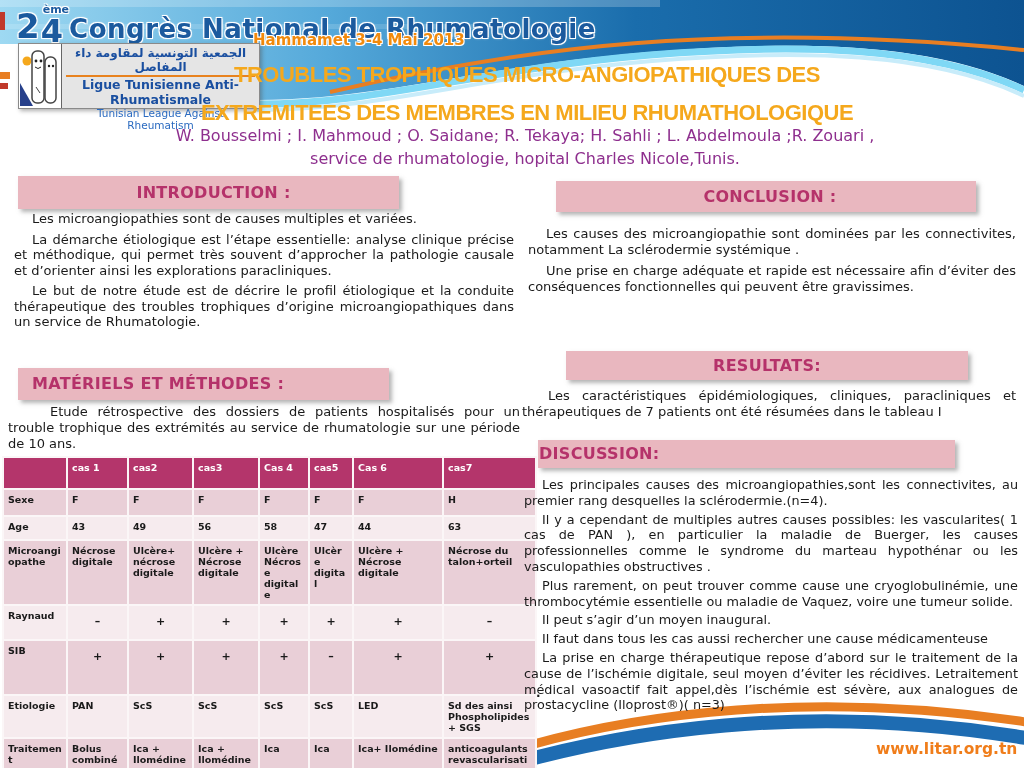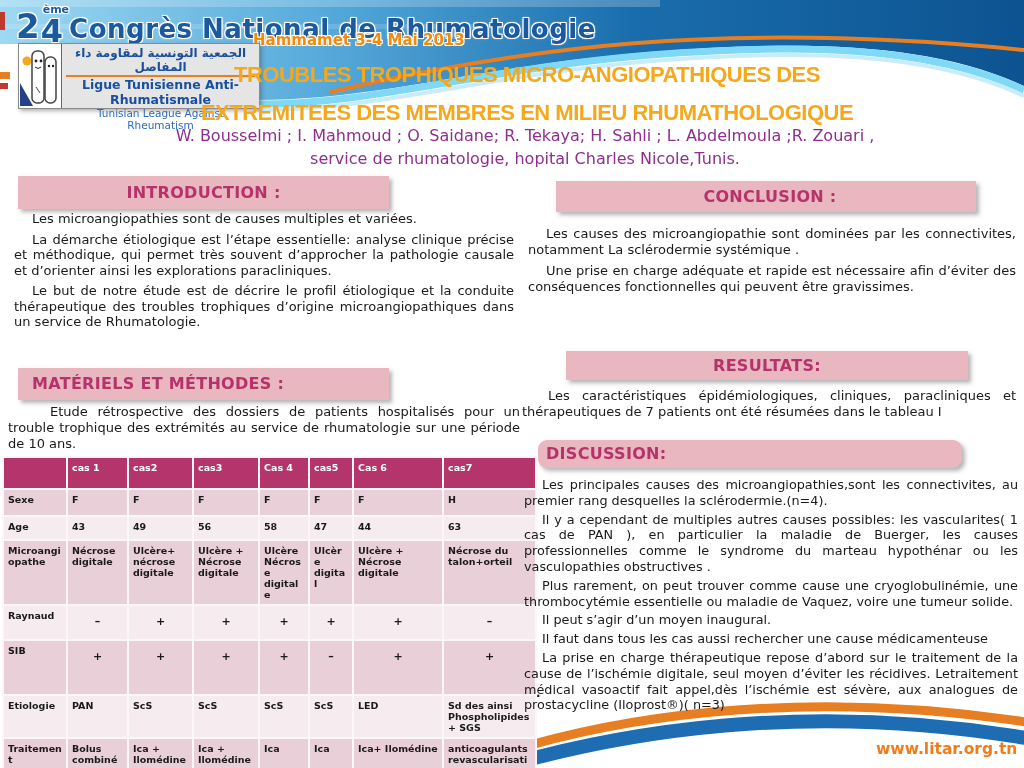--- a/index.html
+++ b/index.html
@@ -46,25 +46,25 @@
   }
   #authors{left:60px;top:126px;width:930px;z-index:5;text-align:center;color:#8e2f8e;font-size:16px;}
   #affiliation{left:60px;top:149px;width:930px;z-index:5;text-align:center;color:#8e2f8e;font-size:16px;}
 
   
   .sec-head{
     background:#e9b7bf;color:#b5326a;font-weight:bold;font-size:16px;
     box-shadow:3px 3px 4px rgba(110,110,110,.5);letter-spacing:.3px;z-index:2;
   }
   .sec-head.center{text-align:center;}
-  #intro-head{left:18px;top:176px;width:371px;height:33px;line-height:33px;}
+  #intro-head{left:18px;top:176px;width:371px;height:33px;line-height:33px;padding-left:10px;}
   #materiel-head{left:18px;top:368px;width:371px;height:32px;line-height:32px;padding-left:14px;width:357px;}
   #conclusion-head{left:556px;top:181px;width:412px;height:31px;line-height:31px;padding-left:8px;}
   #resultats-head{left:566px;top:351px;width:402px;height:29px;line-height:29px;}
-  #discussion-head{left:538px;top:440px;width:416px;height:28px;line-height:28px;padding-left:8px;border-radius:9px;}
+  #discussion-head{left:538px;top:440px;width:416px;height:28px;line-height:28px;padding-left:1px;}
 
   
   .paras p{margin:0 0 5px 0;text-indent:18px;text-align:justify;}
   #intro-body{left:14px;top:211px;width:500px;font-size:13px;line-height:15.5px;z-index:2;}
   #materiel-body{left:8px;top:404px;width:512px;font-size:13px;line-height:16px;z-index:2;}
   #materiel-body p{text-indent:42px;}
   #conclusion-body{left:528px;top:226px;width:488px;font-size:13px;line-height:16px;z-index:2;}
   #resultats-body{left:522px;top:388px;width:494px;font-size:13px;line-height:16px;z-index:2;}
   #resultats-body p{text-indent:26px;}
   #discussion-body{left:524px;top:477px;width:494px;font-size:12.8px;line-height:15.8px;z-index:3;}

